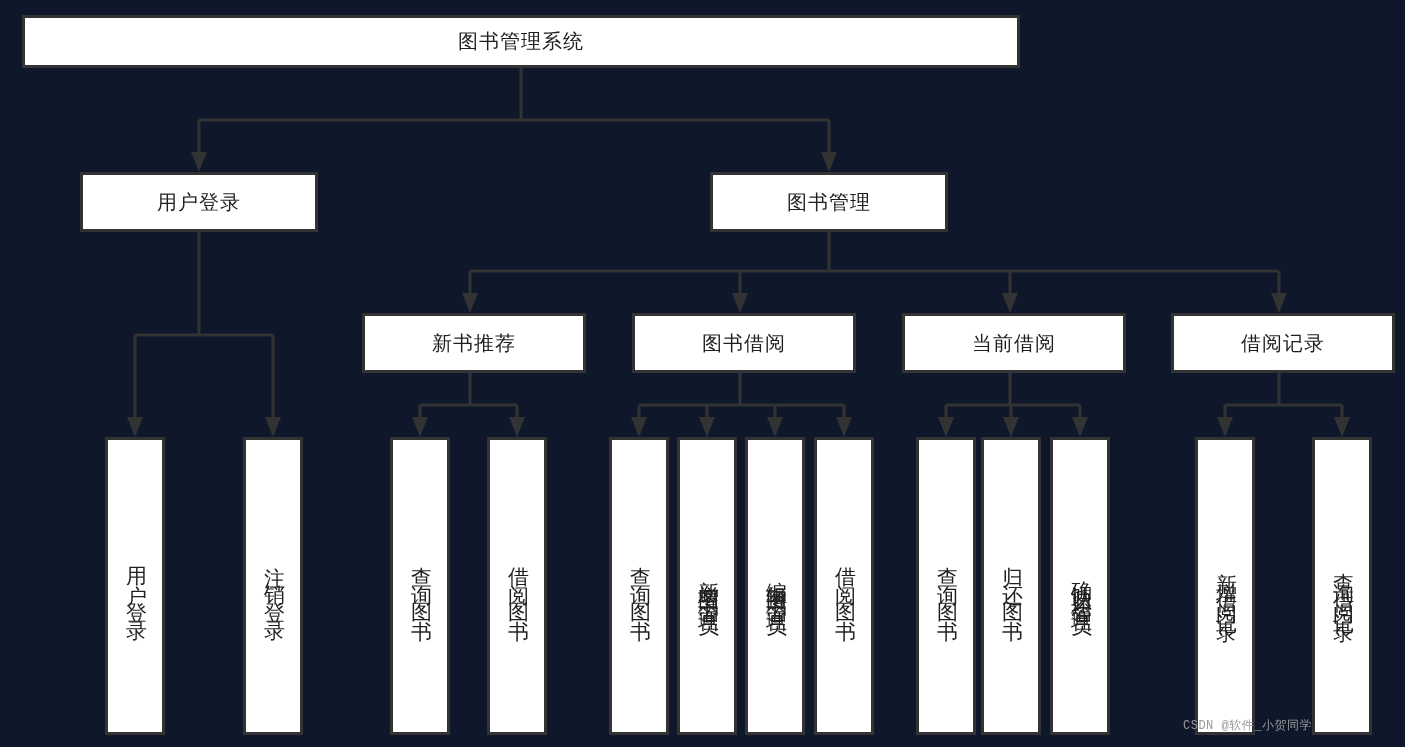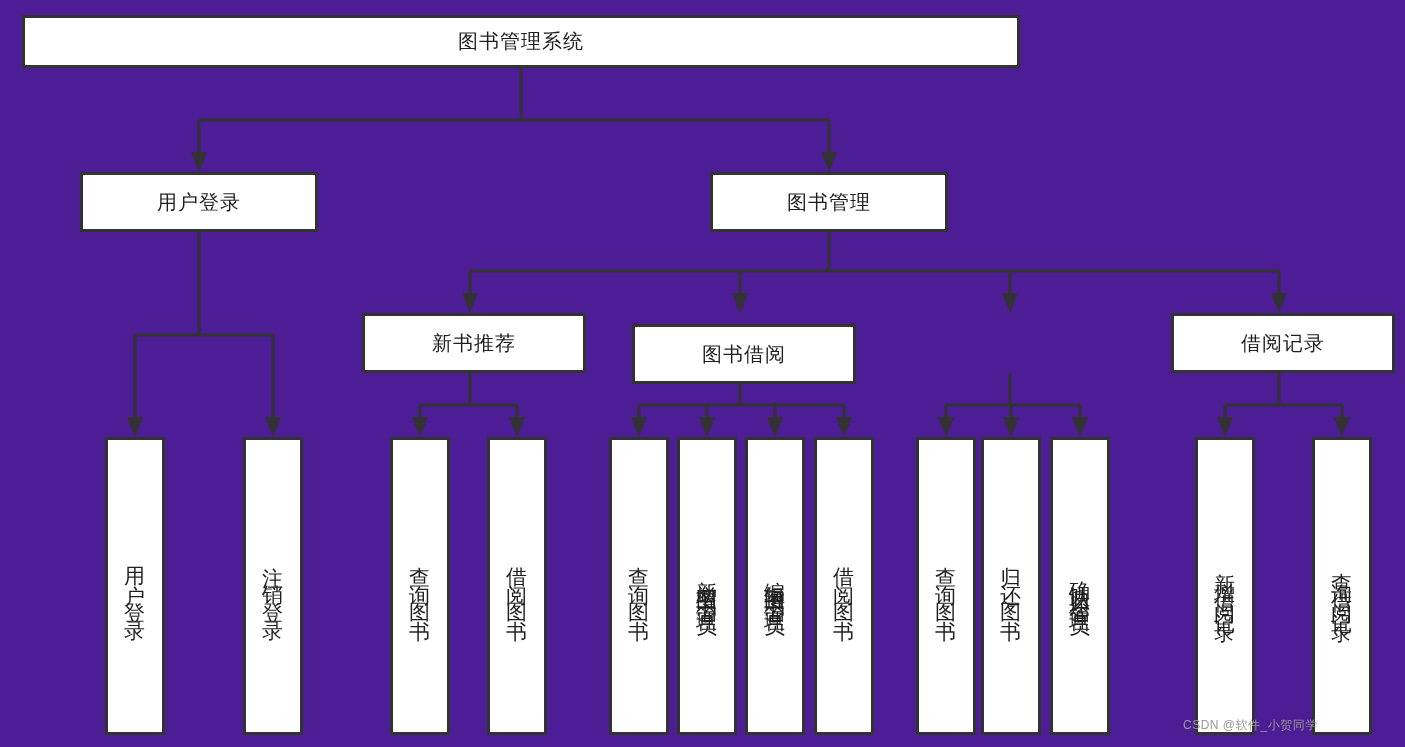--- a/index.html
+++ b/index.html
@@ -1,21 +1,21 @@
 <!DOCTYPE html>
 <html><head>
 <meta charset="utf-8">
 <style>
   html, body { margin: 0; padding: 0; background: #ffffff; }
   .canvas {
     position: relative;
     width: 1405px;
     height: 747px;
-    background: #4c1d95;
-    font-family: Liberation Sans, sans-serif;
+    background: #0f172a;
+    font-family: Liberation Mono, monospace;
     color: #1f1f1f;
     overflow: hidden;
   }
   .connectors {
     position: absolute;
     left: 0; top: 0;
     width: 1405px; height: 747px;
     pointer-events: none;
   }
   .node {
@@ -28,21 +28,21 @@
     justify-content: center;
     font-size: 20px;
     letter-spacing: 1px;
     white-space: nowrap;
   }
   .root-node   { left: 22px;  top: 15px;  width: 998px; height: 53px; }
   .l2-login    { left: 80px;  top: 172px; width: 238px; height: 60px; }
   .l2-mgmt     { left: 710px; top: 172px; width: 238px; height: 60px; text-align: right; }
   .l3          { top: 313px; width: 224px; height: 60px; }
   .l3-a { left: 362px; }
-  .l3-b { left: 632px; margin-top: 11px; }
+  .l3-b { left: 632px; }
   .l3-c { left: 902px; }
   .l3-d { left: 1171px; }
   .leaf {
     position: absolute;
     top: 437px;
     width: 60px;
     height: 298px;
     box-sizing: border-box;
     background: #ffffff;
     border: 3px solid #333333;
@@ -131,20 +131,23 @@
   <div class="node l2-mgmt">
     <span>图书管理</span>
   </div>
 
   <div class="node l3 l3-a">
     <span>新书推荐</span>
   </div>
   <div class="node l3 l3-b">
     <span>图书借阅</span>
   </div>
+  <div class="node l3 l3-c">
+    <span>当前借阅</span>
+  </div>
   <div class="node l3 l3-d">
     <span>借阅记录</span>
   </div>
 
   <div class="leaf leaf-1a">
     <span class="leaf-label ls-wide">用户登录</span>
   </div>
   <div class="leaf leaf-1b">
     <span class="leaf-label ls-wide">注销登录</span>
   </div>

